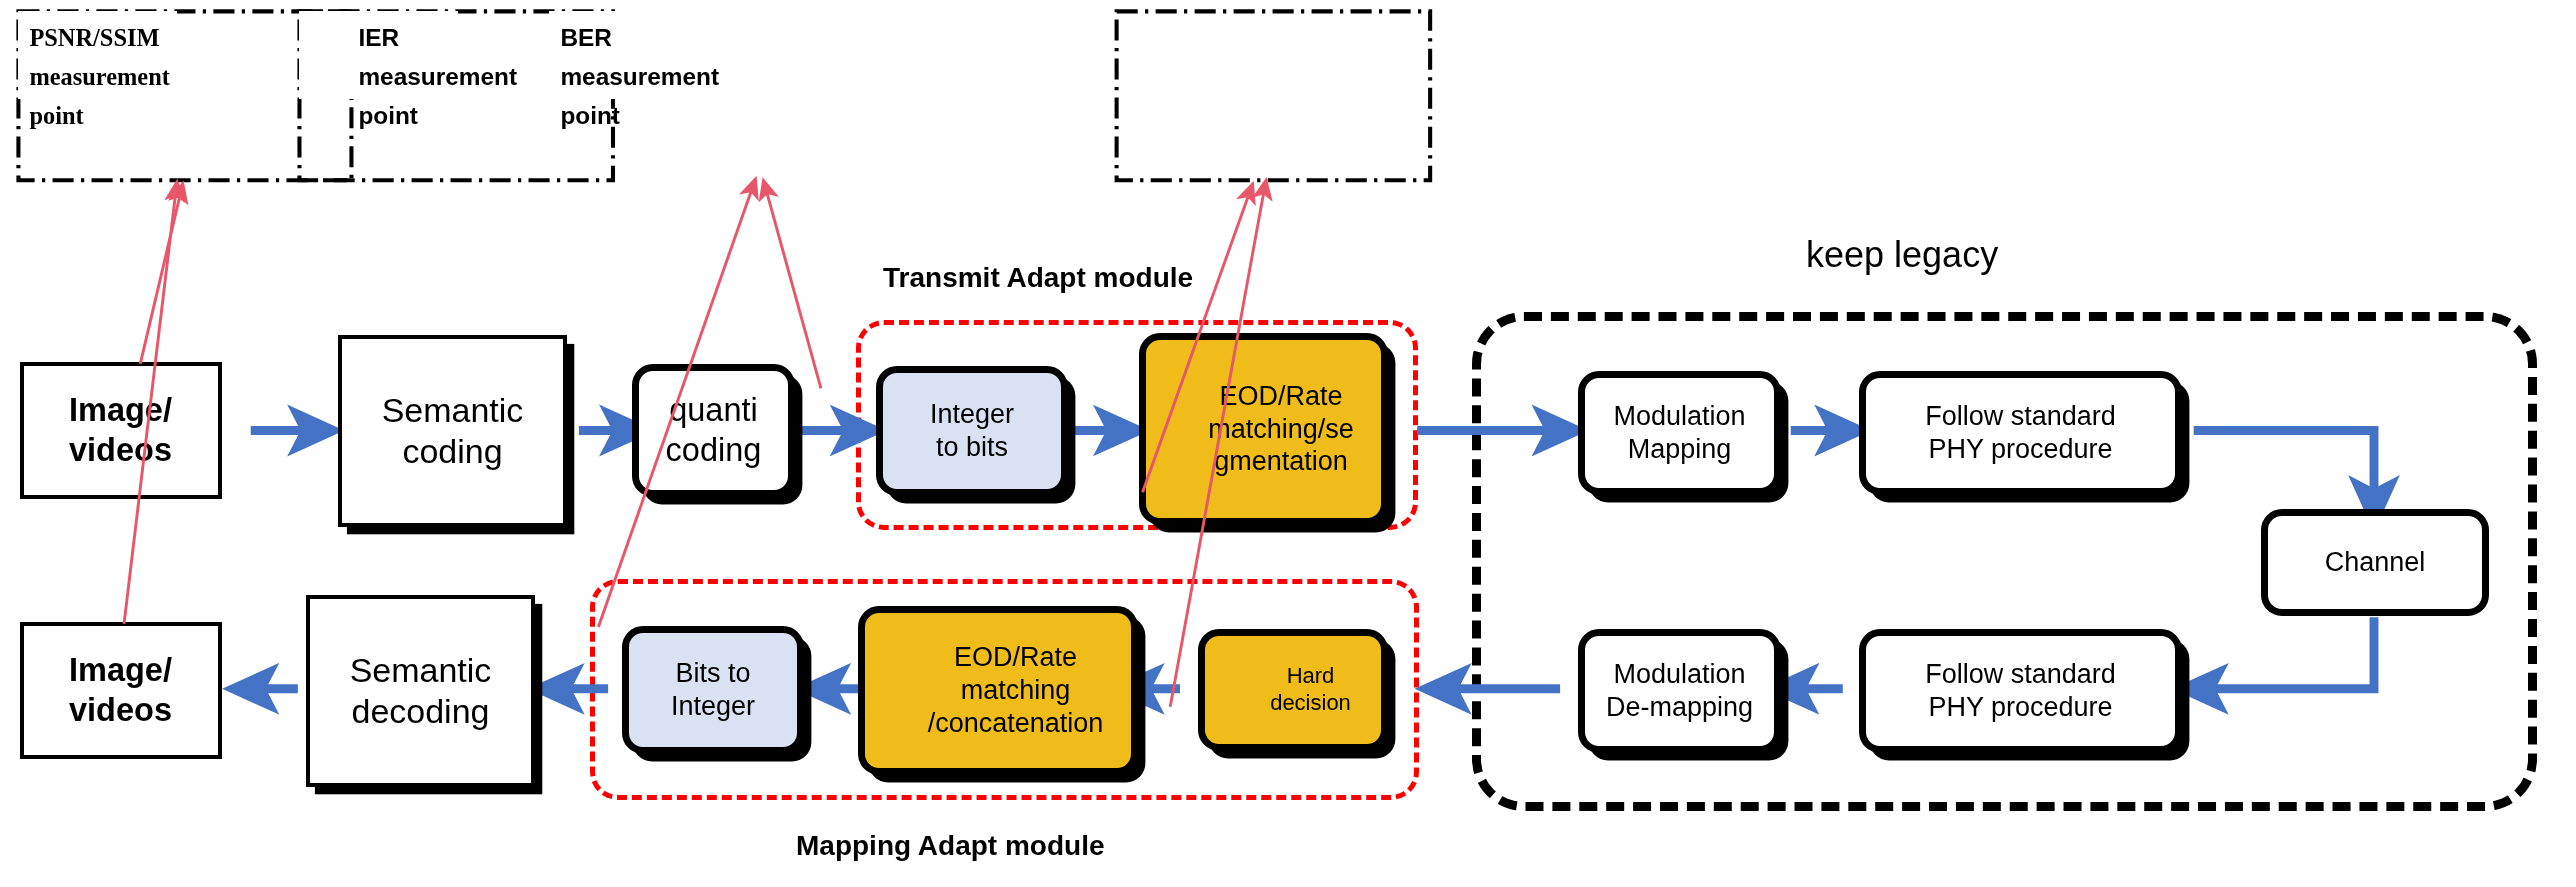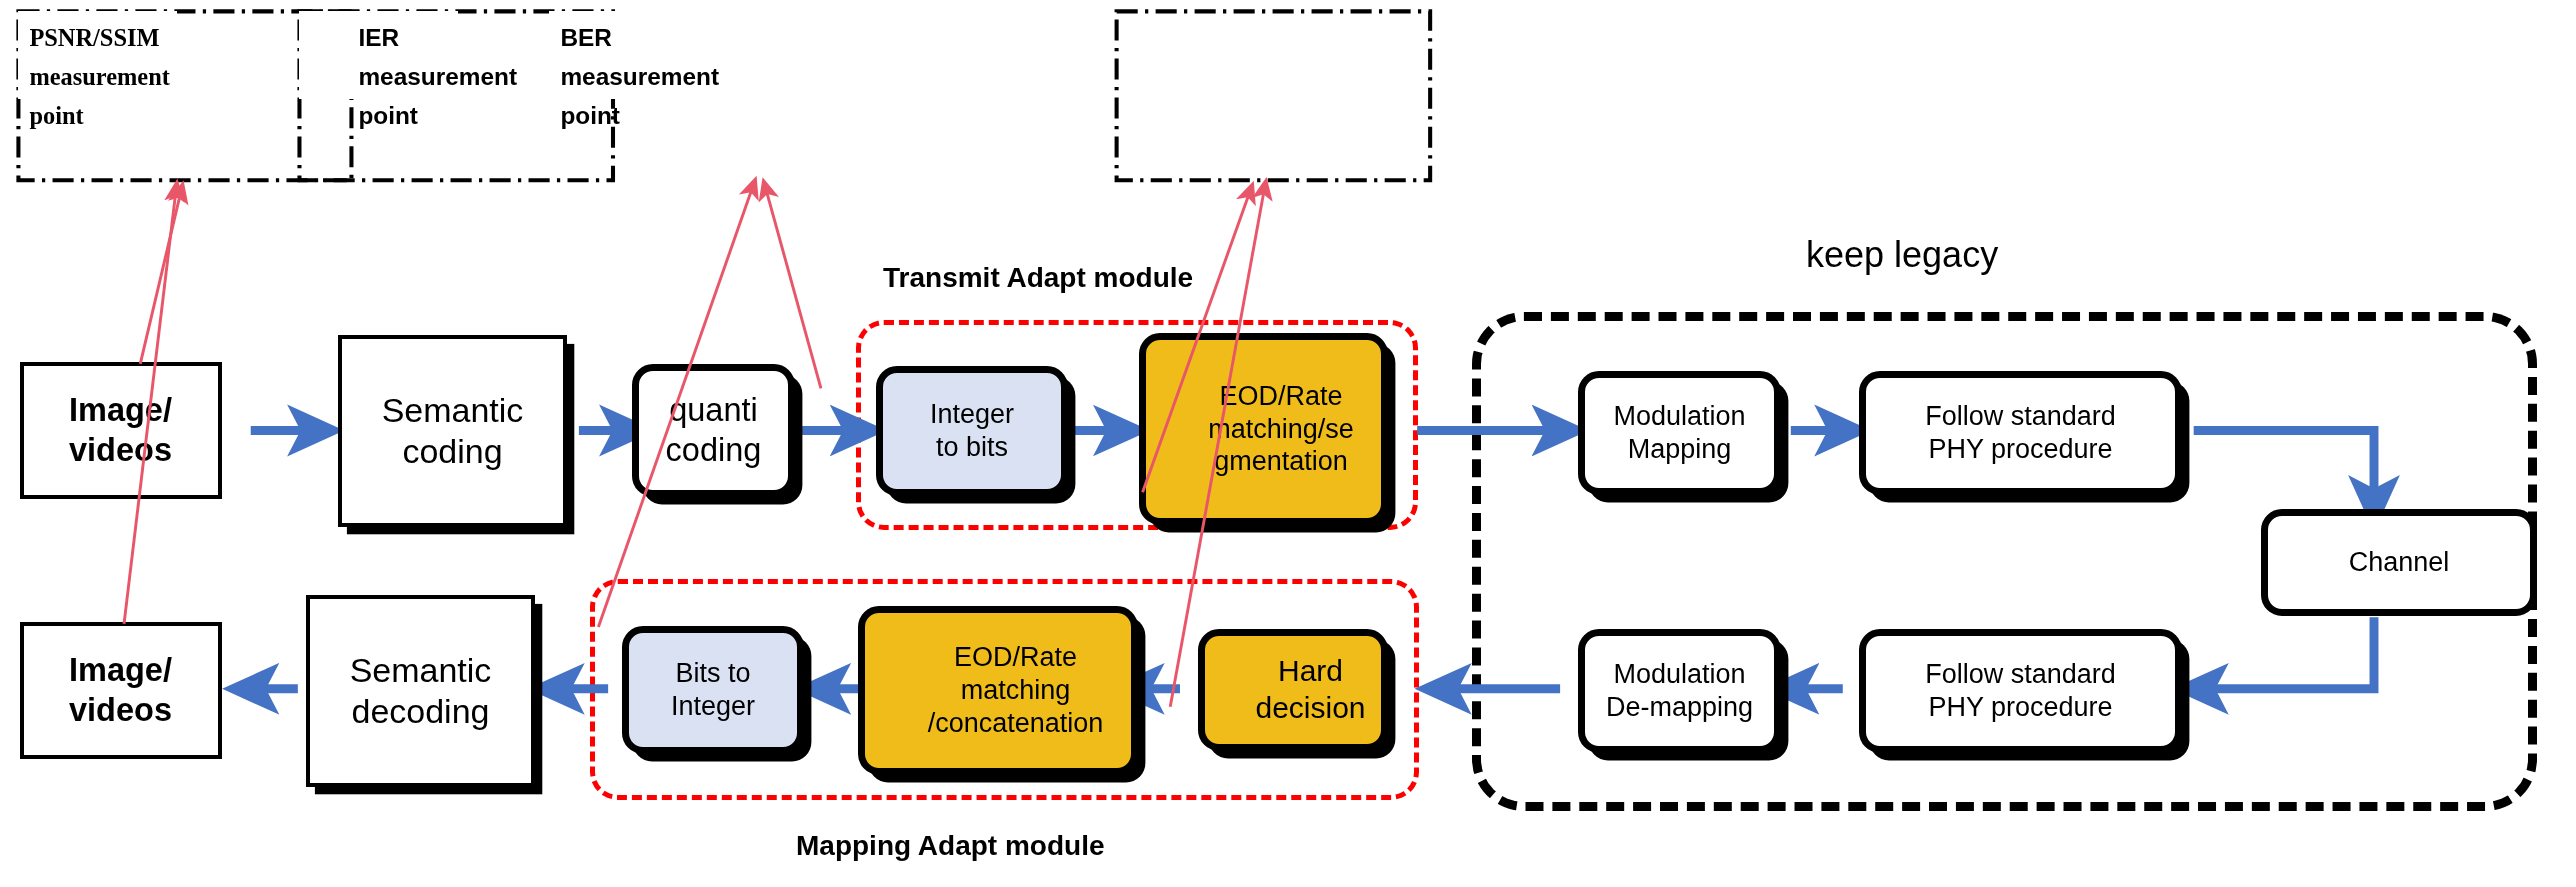--- a/index.html
+++ b/index.html
@@ -147,35 +147,35 @@
   <div class="node rnd" style="left:1578px;top:371px;width:203px;height:124px;font-size:27px;">
     <span class="lbl" style="white-space:pre-line;">Modulation
 Mapping</span>
   </div>
 
   <div class="node rnd" style="left:1859px;top:371px;width:323px;height:124px;font-size:27px;">
     <span class="lbl" style="white-space:pre-line;">Follow standard
 PHY procedure</span>
   </div>
 
-  <div class="node rnd-noshadow" style="left:2261px;top:509px;width:276px;height:107px;font-size:27px;">
+  <div class="node rnd-noshadow" style="left:2261px;top:509px;width:228px;height:107px;font-size:27px;">
     <span class="lbl" style="white-space:pre-line;">Channel</span>
   </div>
 
   <div class="node rnd" style="left:1859px;top:629px;width:323px;height:124px;font-size:27px;">
     <span class="lbl" style="white-space:pre-line;">Follow standard
 PHY procedure</span>
   </div>
 
   <div class="node rnd" style="left:1578px;top:629px;width:203px;height:124px;font-size:27px;">
     <span class="lbl" style="white-space:pre-line;">Modulation
 De-mapping</span>
   </div>
 
-  <div class="node rnd fill-orange" style="left:1198px;top:629px;width:190px;height:122px;font-size:30px;">
+  <div class="node rnd fill-orange" style="left:1198px;top:629px;width:190px;height:122px;font-size:22px;">
     <span class="lbl" style="white-space:pre-line;">Hard
 decision</span>
   </div>
 
   <div class="node rnd fill-orange" style="left:858px;top:606px;width:280px;height:169px;font-size:27px;">
     <span class="lbl" style="white-space:pre-line;">EOD/Rate
 matching
 /concatenation</span>
   </div>
 

